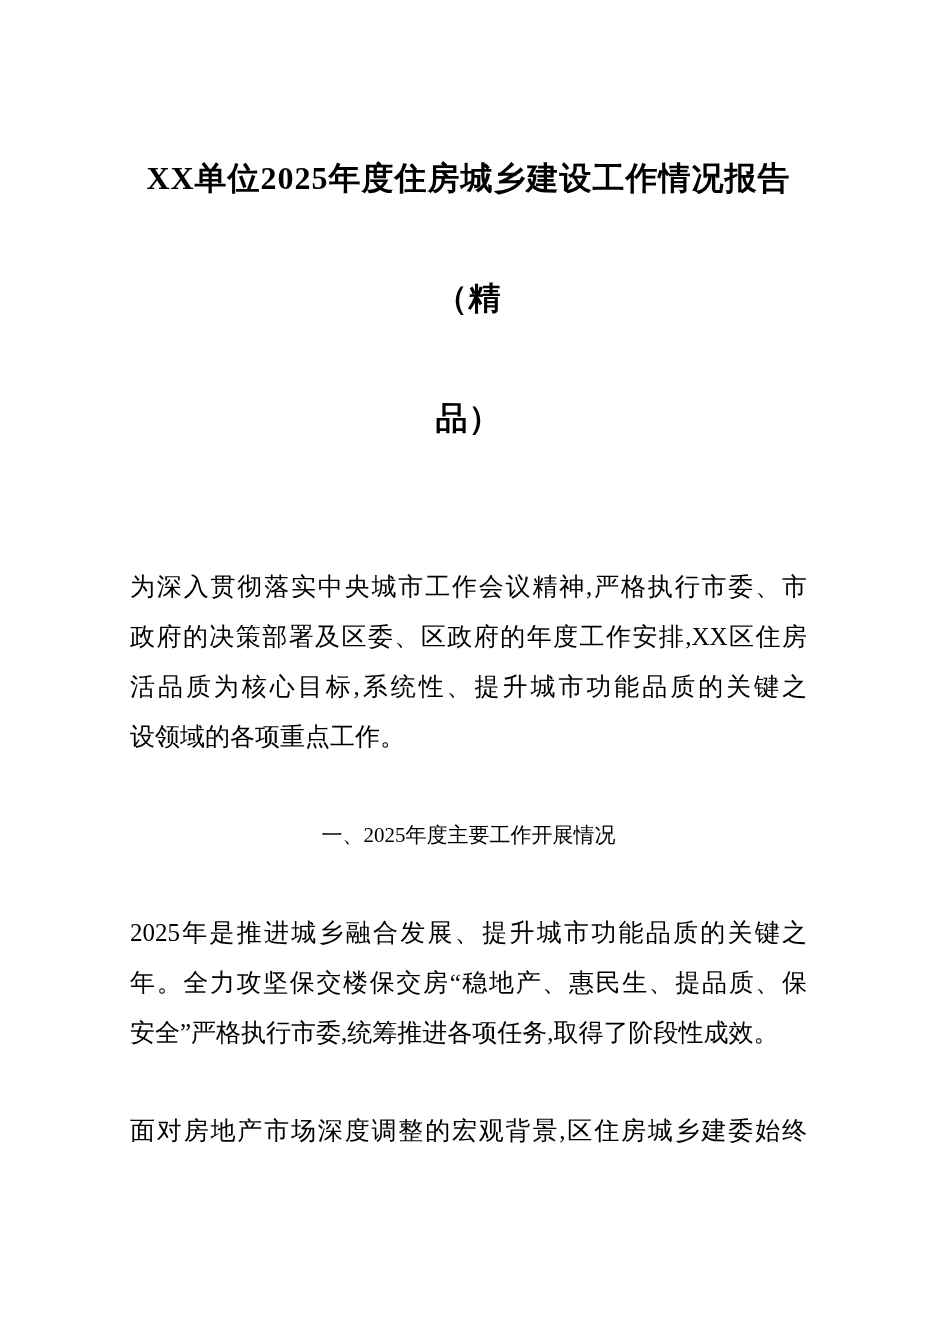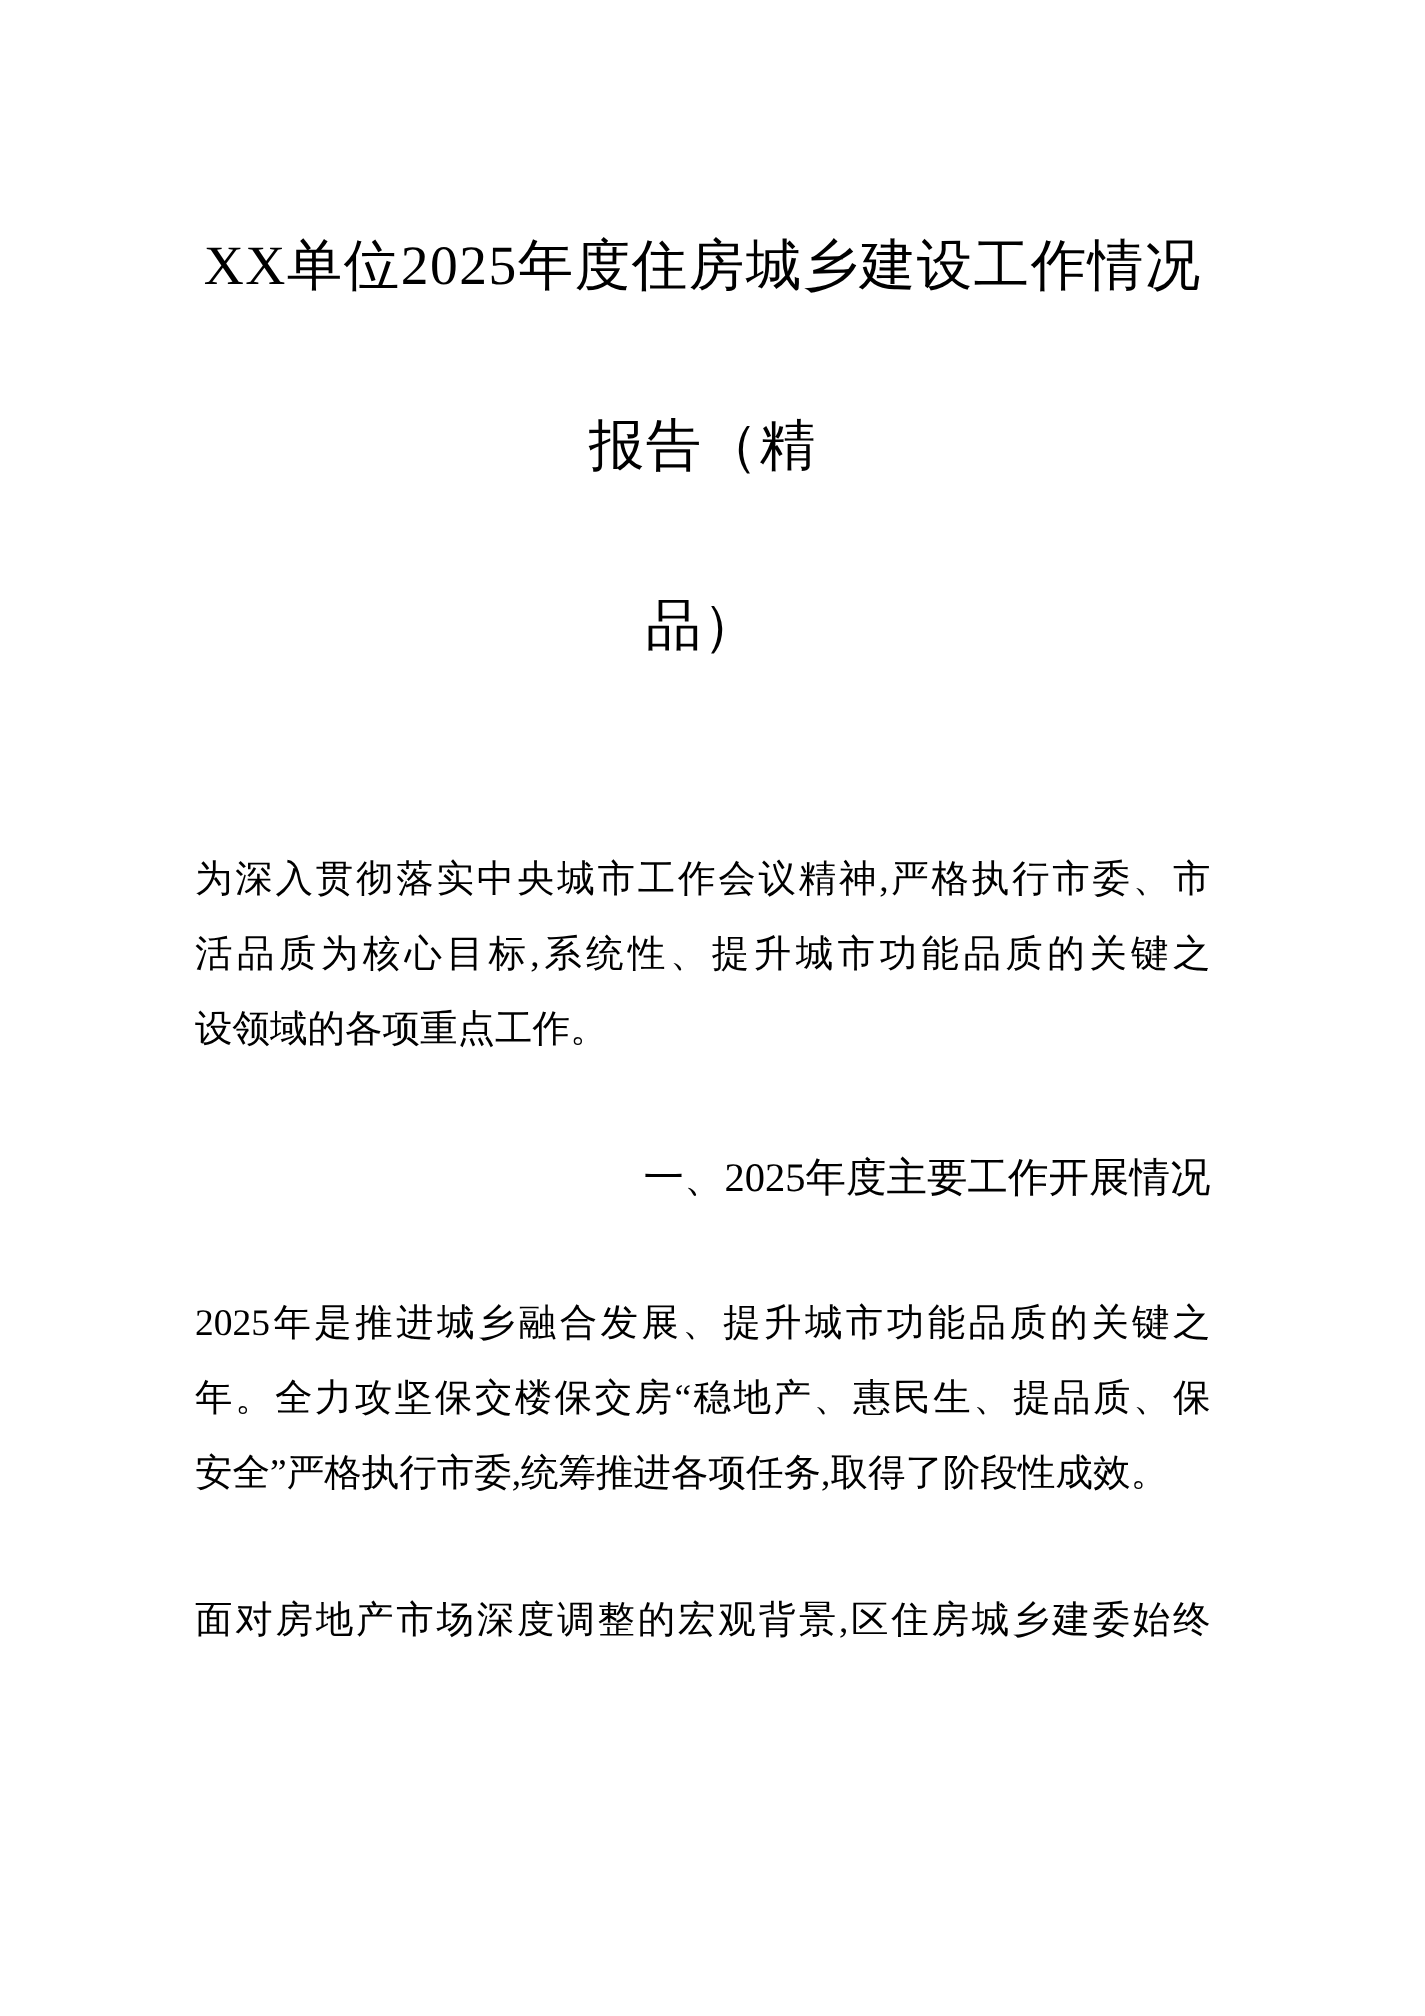--- a/index.html
+++ b/index.html
@@ -14,42 +14,42 @@
     margin: 0 auto;
     background: #ffffff;
     color: #000000;
     box-sizing: border-box;
     padding: 118px 143px 0 130px;
     overflow: hidden;
     font-family: "Liberation Serif", "DejaVu Serif", serif;
   }
   .doc-title {
     margin: 0 0 84px 0;
-    font-size: 37px;
-    font-weight: 400;
+    font-size: 32px;
+    font-weight: 700;
     line-height: 120px;
     letter-spacing: 1px;
   }
   .doc-title .line,
   .doc-title .line.last {
     text-align: center;
     text-align-last: center;
   }
   .para {
     margin: 0 0 48px 0;
     font-size: 25px;
     line-height: 50px;
     font-weight: 400;
   }
   .heading {
     margin: 0 0 48px 0;
-    font-size: 27px;
+    font-size: 21px;
     line-height: 50px;
     font-weight: 400;
-    text-align: right;
+    text-align: center;
   }
   .line {
     text-align: justify;
     text-align-last: justify;
   }
   .line.last {
     text-align-last: left;
   }
 </style>
 </head>
@@ -57,20 +57,21 @@
 
 <div class="page">
 
   <h1 class="doc-title">
       <div class="line">XX单位2025年度住房城乡建设工作情况报告（精</div>
       <div class="line last">品）</div>
     </h1>
 
   <div class="para">
       <div class="line">为深入贯彻落实中央城市工作会议精神,严格执行市委、市</div>
+      <div class="line">政府的决策部署及区委、区政府的年度工作安排,XX区住房</div>
       <div class="line">活品质为核心目标,系统性、提升城市功能品质的关键之</div>
       <div class="line last">设领域的各项重点工作。</div>
     </div>
 
   <div class="heading">一、2025年度主要工作开展情况</div>
 
   <div class="para">
       <div class="line">2025年是推进城乡融合发展、提升城市功能品质的关键之</div>
       <div class="line">年。全力攻坚保交楼保交房“稳地产、惠民生、提品质、保</div>
       <div class="line last">安全”严格执行市委,统筹推进各项任务,取得了阶段性成效。</div>

